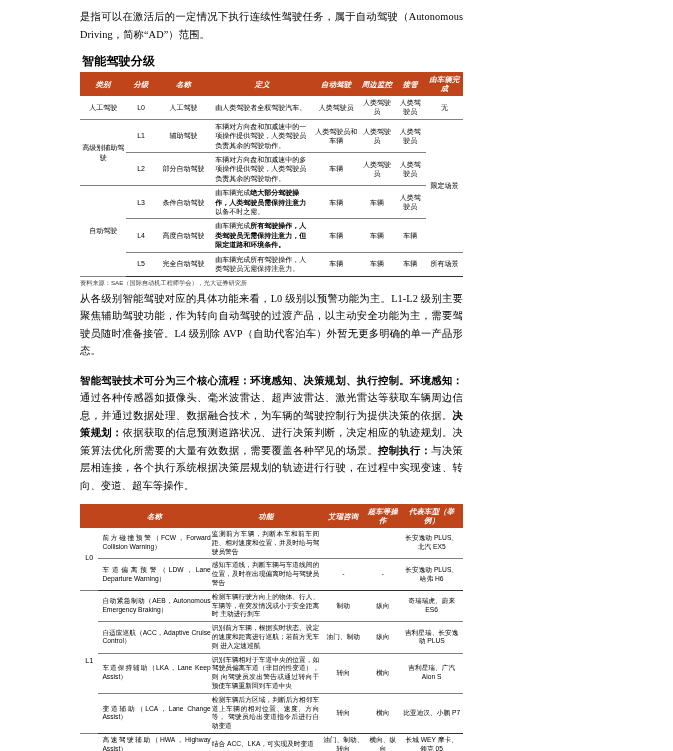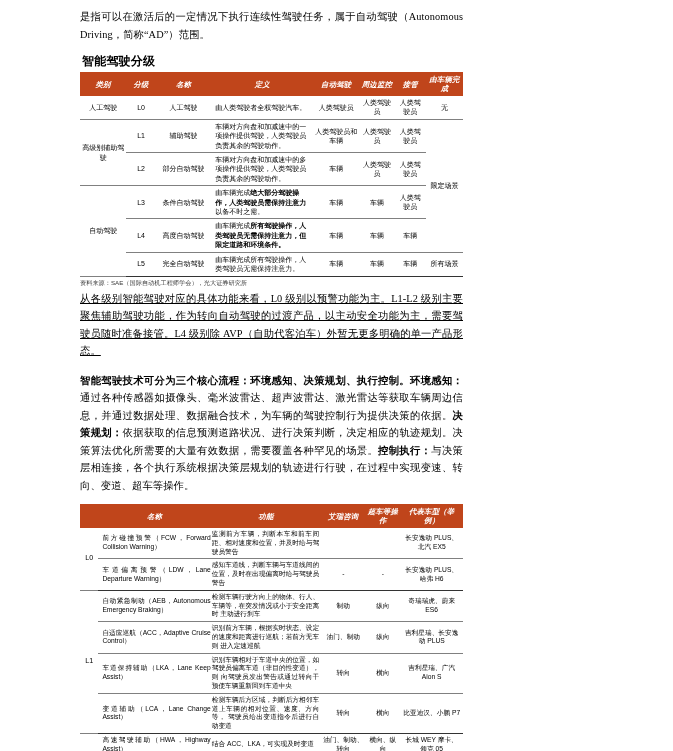--- a/index.html
+++ b/index.html
@@ -22,21 +22,21 @@
   
   .para {
     font-size: 10.3px;
     line-height: 17.5px;
     text-align: justify;
     text-justify: inter-ideograph;
     margin: 0;
     letter-spacing: 0.1px;
   }
   .para.intro { margin-bottom: 6px; }
-  .para.mid { margin-top: 0; margin-bottom: 12px; text-decoration: underline; }
+  .para.mid { margin-top: 0; margin-bottom: 12px; }
   .para.tech { margin-top: 11px; }
   .para b, .para strong { font-weight: bold; }
 
   
   .exhibit { margin: 10px 0 2px 0; }
   .exhibit-title {
     font-size: 12px;
     font-weight: bold;
     margin: 0 0 2px 2px;
     font-family: "Liberation Sans", sans-serif;

